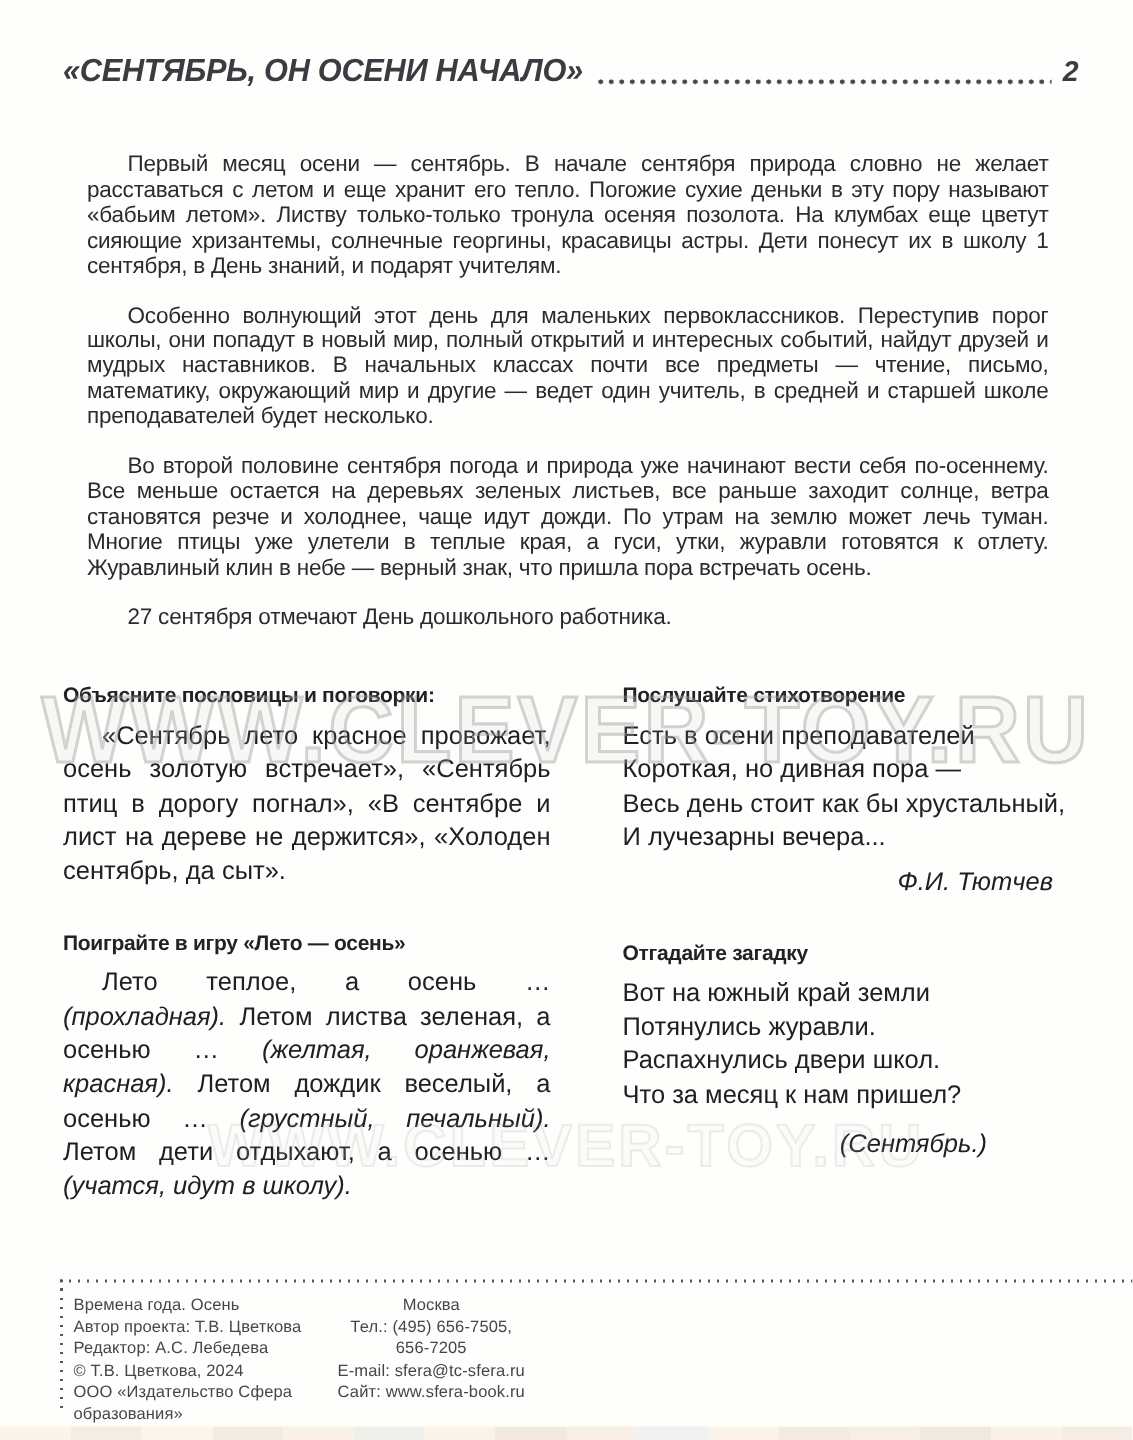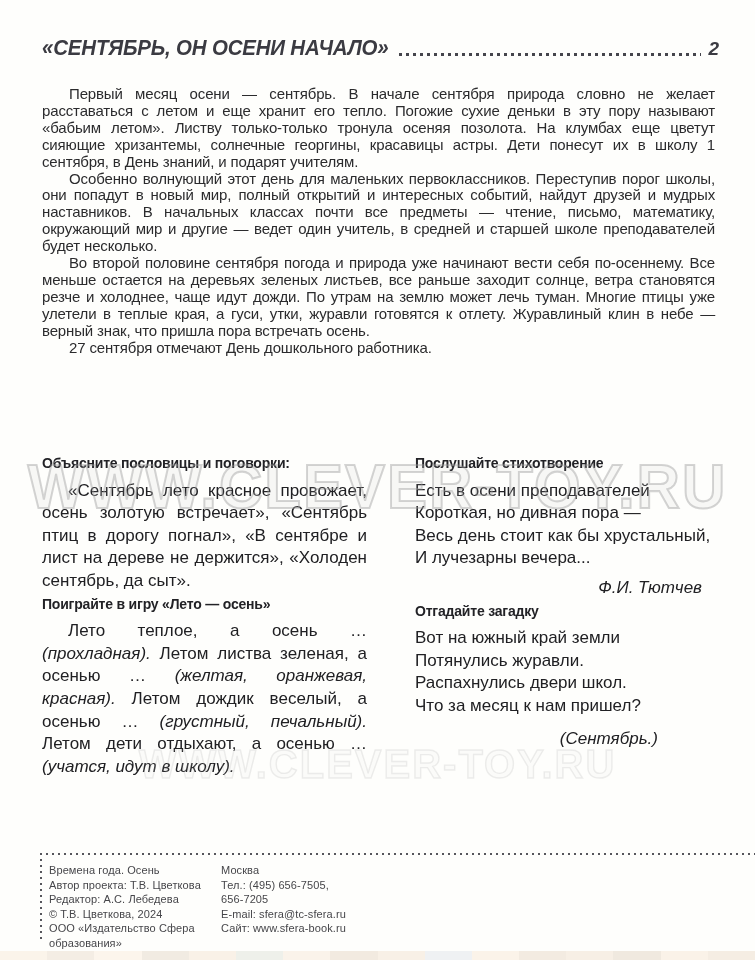--- a/index.html
+++ b/index.html
@@ -32,21 +32,21 @@
   .header .pagenum{
     font-weight:700;font-style:italic;font-size:19px;color:#3b3b42;
   }
 
   
   .intro{
     position:absolute;top:86px;left:42px;width:673px;
     font-size:15px;line-height:16.9px;letter-spacing:-0.15px;
     text-align:justify;color:#2b2b2d;
   }
-  .intro p{margin:0;text-indent:27px;}
+  .intro p{margin:16px;text-indent:27px;}
 
   
   .watermark{
     position:absolute;left:0;width:755px;text-align:center;
     font-weight:700;white-space:nowrap;pointer-events:none;z-index:3;
     color:rgba(190,190,190,0.10);
     -webkit-text-stroke:2px rgba(155,155,155,0.42);
     letter-spacing:2px;text-transform:uppercase;
   }
   .wm1{top:452px;font-size:60px;transform:scaleY(1.05);}
@@ -56,41 +56,41 @@
   .columns{
     position:absolute;top:452px;left:42px;width:676px;
     display:grid;grid-template-columns:325px 1fr;column-gap:48px;
     font-size:17px;line-height:22.6px;color:#202023;
   }
   .columns h3{
     margin:0 0 5px 0;
     font-size:14px;font-weight:700;
     letter-spacing:-0.2px;color:#222226;
   }
-  .columns h3.spaced{margin-top:0;}
+  .columns h3.spaced{margin-top:24px;}
   .col-left p{margin:0;text-align:justify;text-indent:26px;}
   .it{font-style:italic;}
   .poem-line,.riddle-line{white-space:nowrap;}
   .author{font-style:italic;text-align:right;padding-right:16px;margin-top:7px;}
   .answer{font-style:italic;text-align:right;padding-right:60px;margin-top:10px;}
 
   
   .footer{position:absolute;left:40px;right:0;top:853px;height:92px;}
   .footer .dots-h{
     position:absolute;top:0;left:0;right:0;height:2px;
     background-image:repeating-linear-gradient(90deg,#56565c 0 1.6px,rgba(0,0,0,0) 1.6px 6px);
   }
   .footer .dots-v{
     position:absolute;top:0;left:0;width:2px;height:90px;
     background-image:repeating-linear-gradient(180deg,#56565c 0 1.6px,rgba(0,0,0,0) 1.6px 6px);
   }
   .footer .cols{display:flex;padding:10px 0 0 9px;}
   .f-block{font-size:11px;line-height:14.5px;color:#46464a;letter-spacing:0.1px;}
   .f-left{width:172px;}
-  .f-mid{width:133px;}
+  .f-mid{width:133px;text-align:center;}
   .f-logo{display:flex;align-items:flex-start;gap:4px;padding-top:1px;}
   .f-logo .tagline{
     font-size:6px;line-height:7px;letter-spacing:0.4px;
     color:#a03b2e;font-weight:700;text-transform:uppercase;margin-top:16px;
   }
 
   
   .strip{
     position:absolute;left:0;right:0;bottom:0;height:9px;
     display:flex;

